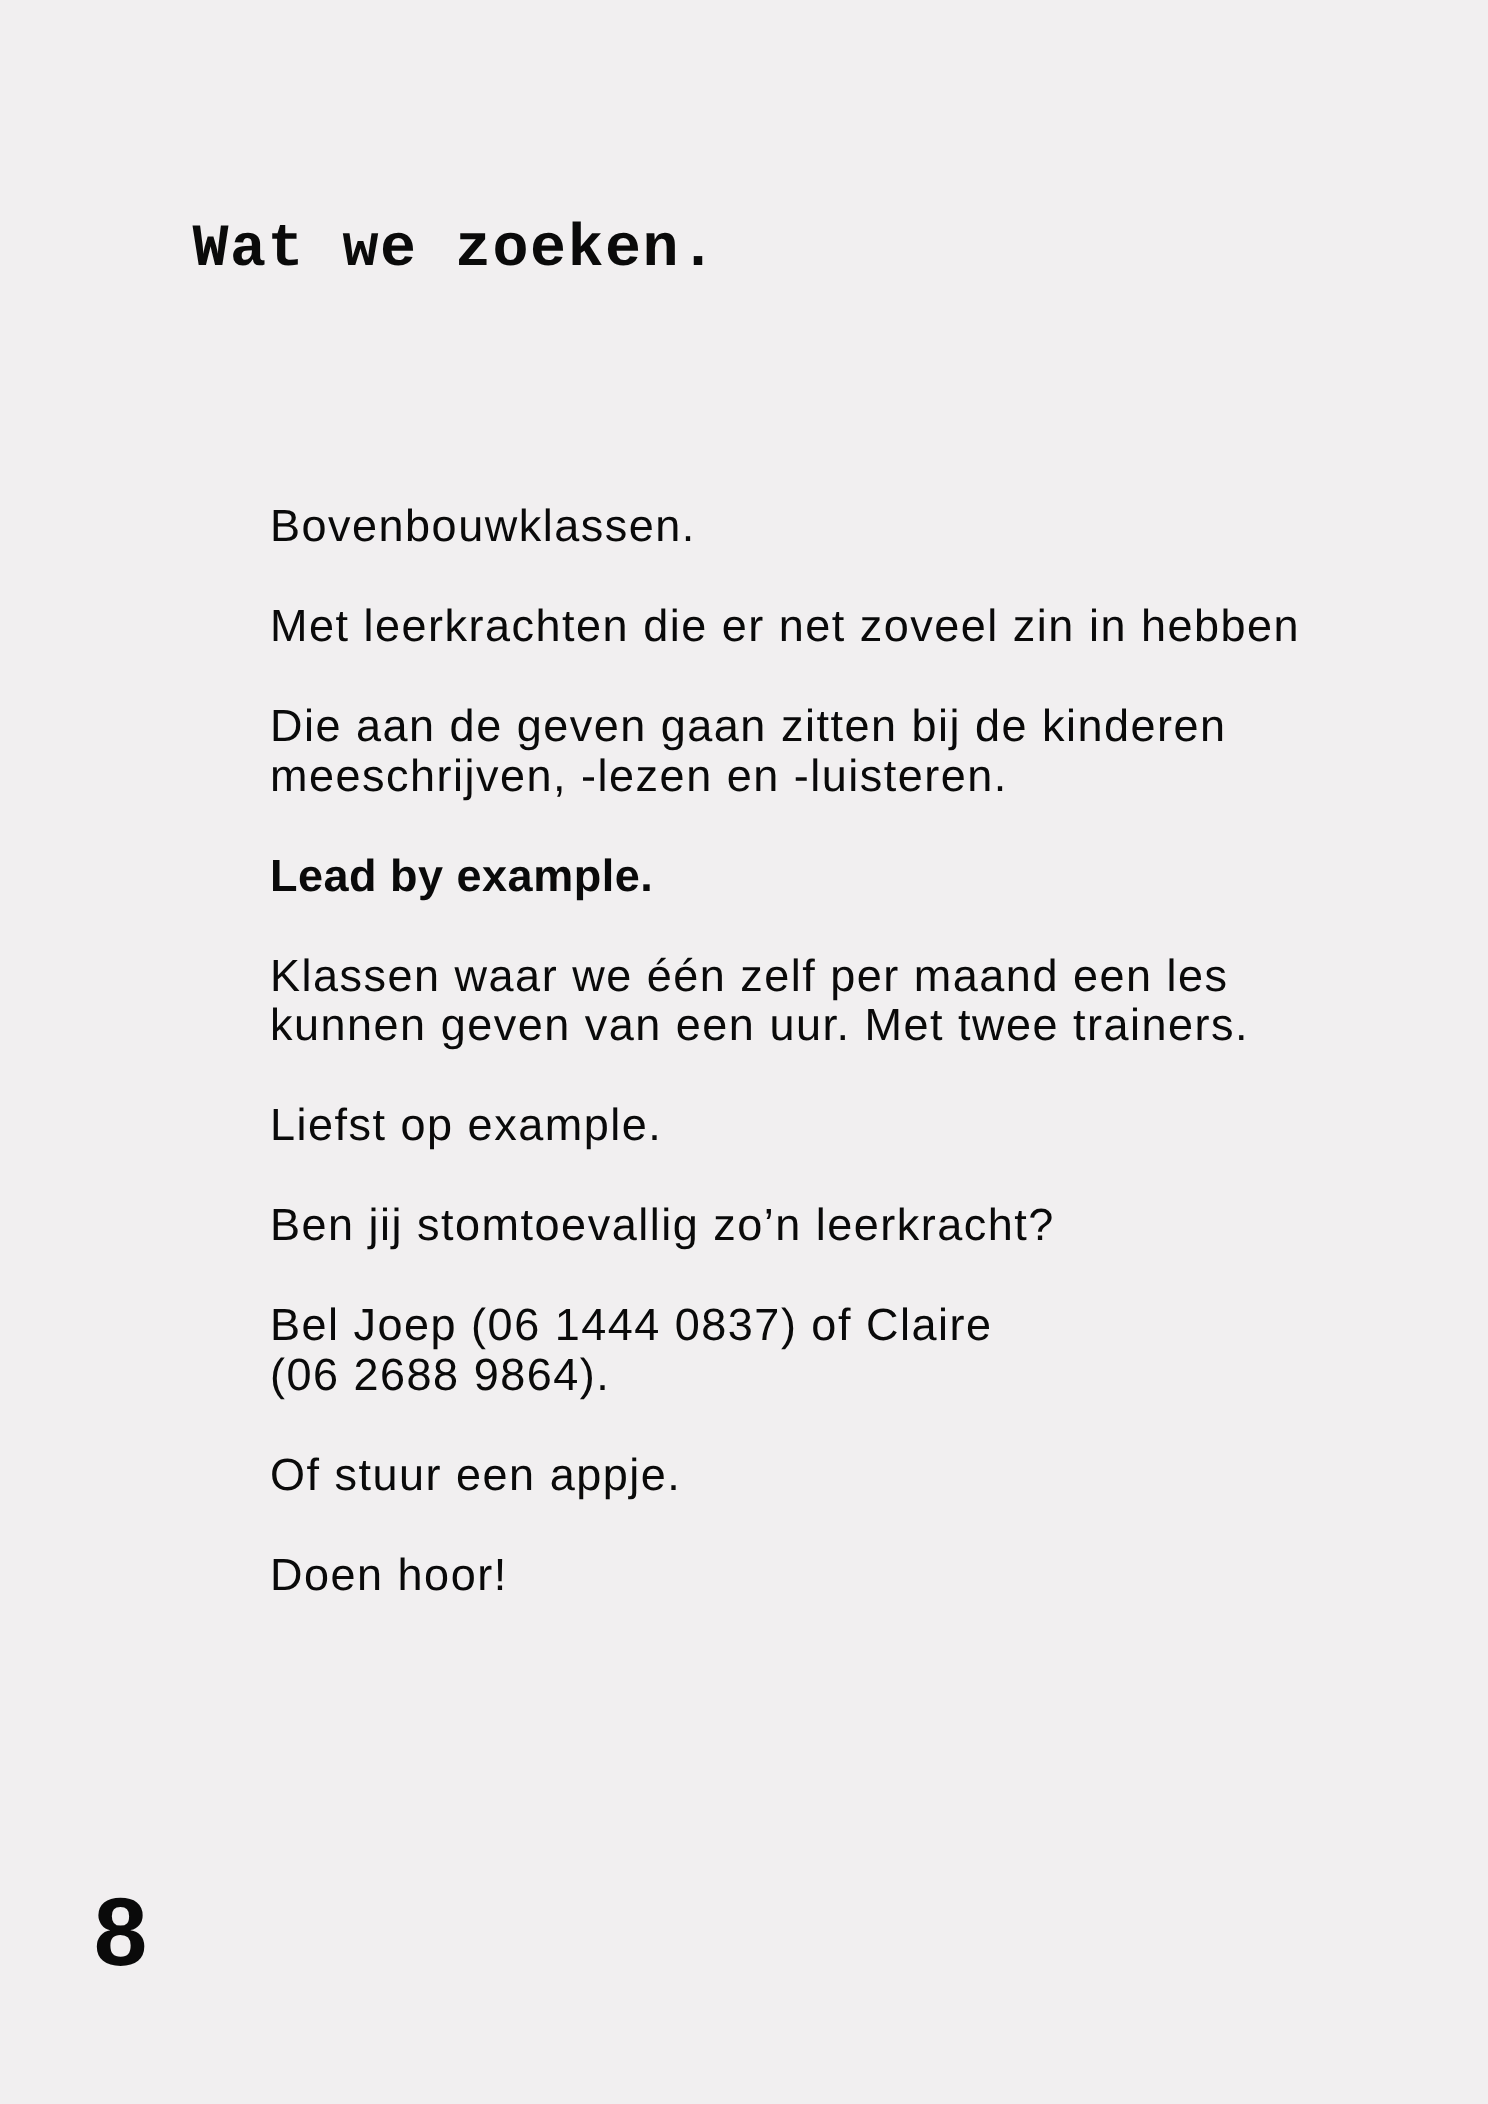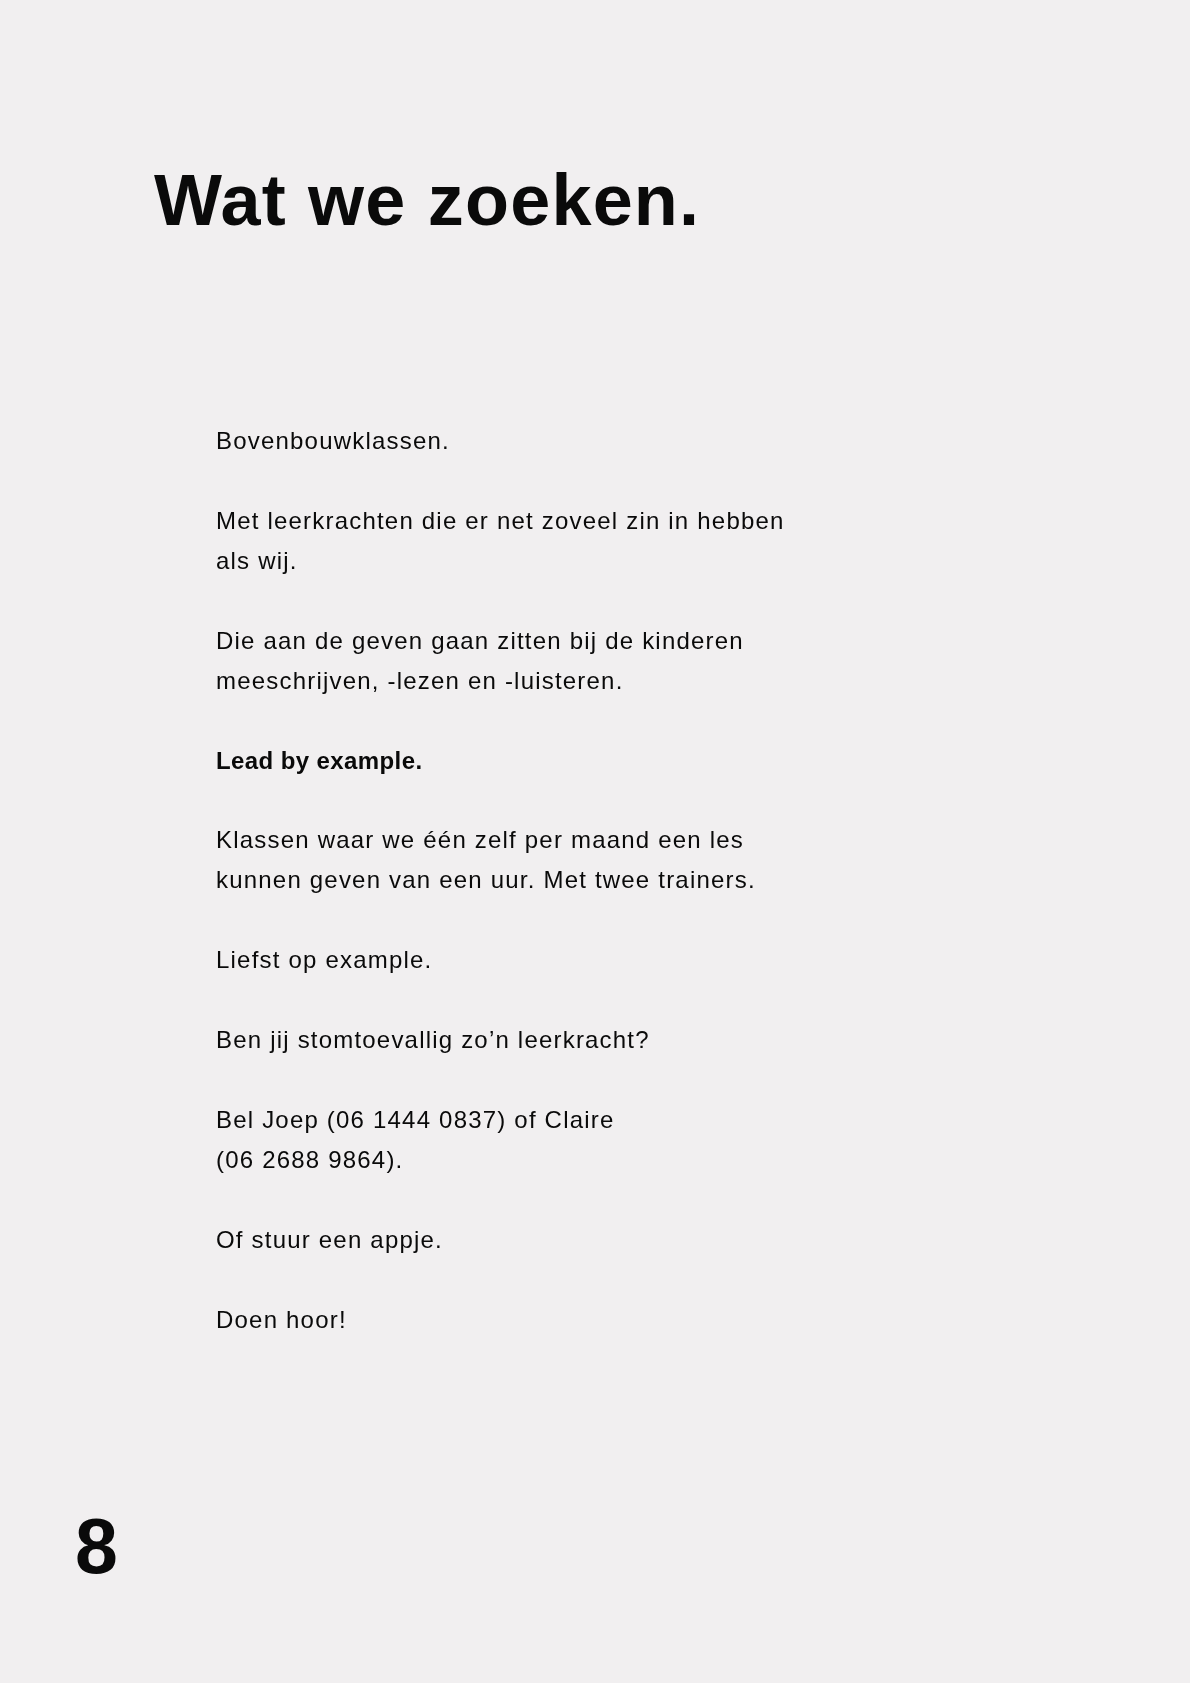--- a/index.html
+++ b/index.html
@@ -13,32 +13,33 @@
       position: relative;
       overflow: hidden;
       color: #0a0a0a;
       font-family: "Liberation Sans", sans-serif;
     }
     .page-title {
       position: absolute;
       left: 154px;
       top: 166px;
       margin: 0;
-      font-size: 72px;
+      font-size: 48px;
       line-height: 68px;
       font-weight: bold;
       letter-spacing: 1.2px;
       white-space: nowrap;
+      font-family: Liberation Mono, monospace;
     }
     .body-text {
       position: absolute;
       left: 216px;
-      top: 421px;
+      top: 401px;
       width: 900px;
-      font-size: 24px;
+      font-size: 36px;
       line-height: 39.95px;
       letter-spacing: 1.2px;
     }
     .para {
       margin: 0 0 39.95px 0;
       white-space: nowrap;
     }
     .para .line {
       display: block;
     }
@@ -59,21 +60,20 @@
 <body>
 
 <h1 class="page-title">Wat we zoeken.</h1>
 
 <div class="body-text">
   <p class="para">
     <span class="line">Bovenbouwklassen.</span>
   </p>
   <p class="para">
     <span class="line">Met leerkrachten die er net zoveel zin in hebben</span>
-    <span class="line">als wij.</span>
   </p>
   <p class="para">
     <span class="line">Die aan de geven gaan zitten bij de kinderen</span>
     <span class="line">meeschrijven, -lezen en -luisteren.</span>
   </p>
   <p class="para emphasis">
     <span class="line">Lead by example.</span>
   </p>
   <p class="para">
     <span class="line">Klassen waar we één zelf per maand een les</span>

